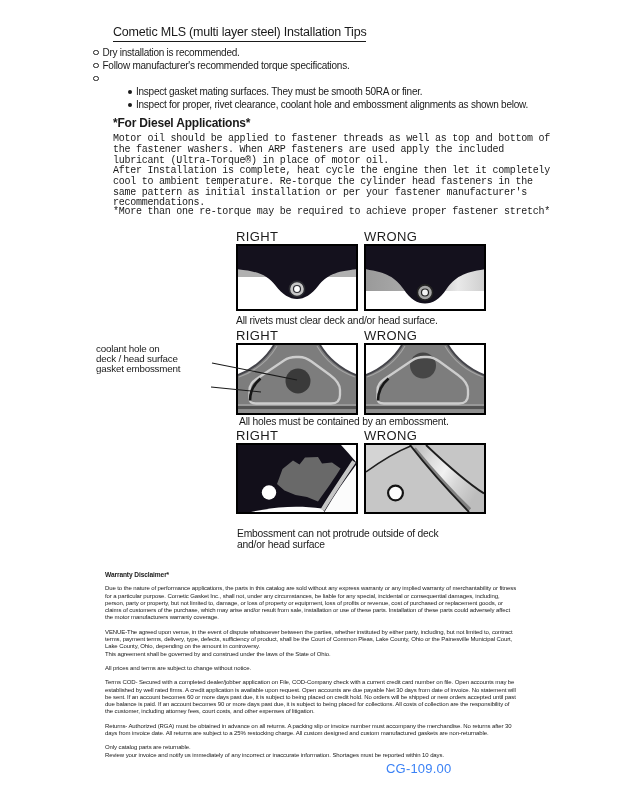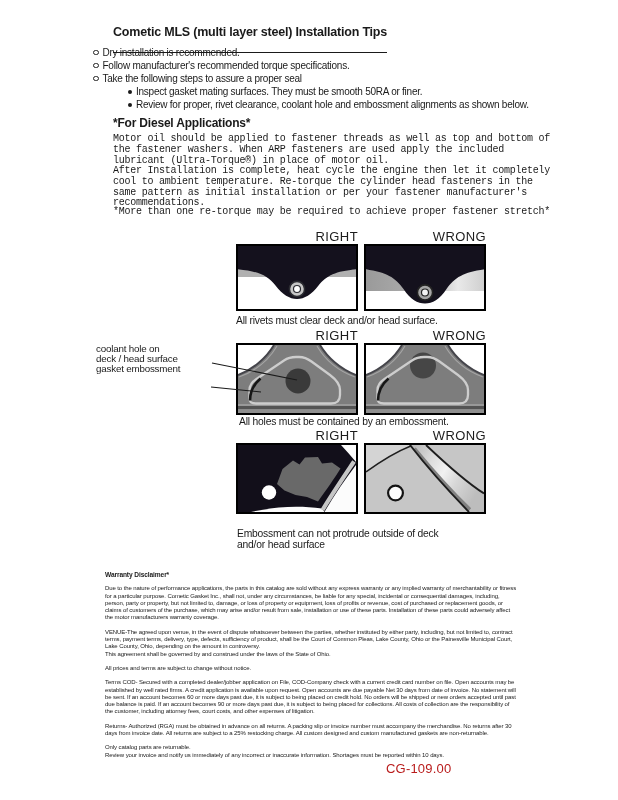--- a/index.html
+++ b/index.html
@@ -1,61 +1,61 @@
 <!DOCTYPE html>
 <html><head>
 <meta charset="utf-8">
 <style>
   html,body{margin:0;padding:0;background:#ffffff;}
   body{width:618px;height:800px;position:relative;overflow:hidden;
        font-family:"Liberation Sans", sans-serif;color:#1a1a1a;
        -webkit-font-smoothing:antialiased;}
   .abs{position:absolute;}
   
-  .doc-title{left:113px;top:25px;font-size:12.5px;font-weight:bold;letter-spacing:-0.2px;
-             border-bottom:1.6px solid #1a1a1a;padding-bottom:13px;display:inline-block;}
+  .doc-title{left:113px;top:25px;font-size:12.5px;font-weight:normal;letter-spacing:-0.2px;
+             border-bottom:1.6px solid #1a1a1a;padding-bottom:2px;display:inline-block;}
   .tips{left:93px;top:46px;font-size:10px;letter-spacing:-0.25px;line-height:13px;width:460px;}
   .tip-row{white-space:nowrap;}
   .tip-sub{margin-left:35px;white-space:nowrap;}
   .b-circle{display:inline-block;width:3.5px;height:3.5px;border:1px solid #222;
             border-radius:50%;margin-right:4px;vertical-align:1px;}
   .b-dot{display:inline-block;width:4px;height:4px;background:#1a1a1a;
          border-radius:50%;margin-right:4px;vertical-align:1px;}
   
   .diesel-h{left:113px;top:116px;font-size:12px;font-weight:bold;letter-spacing:-0.2px;}
   .para{left:113px;width:448px;font-size:10px;line-height:10.8px;letter-spacing:-0.25px;font-family:Liberation Mono, monospace;}
   .p1{top:134px;}
   .p2{top:166px;}
   .pnote{top:207px;}
   
-  .dlabel{width:122px;text-align:right;font-size:13px;letter-spacing:0.4px;color:#1c1c1c;}
+  .dlabel{width:122px;text-align:left;font-size:13px;letter-spacing:0.4px;color:#1c1c1c;}
   .dbox{width:118px;border:2px solid #000;background:#fff;line-height:0;}
   .dbox svg{display:block;}
   .caption{font-size:10.3px;letter-spacing:-0.2px;line-height:11px;color:#1a1a1a;white-space:pre-line;}
   .annot{left:96px;width:115px;text-align:left;font-size:9.8px;line-height:10.4px;
          letter-spacing:-0.2px;white-space:pre-line;}
   .leader-svg{left:209px;top:357px;z-index:5;}
   
   .warranty{left:105px;top:571px;width:412px;font-size:6px;line-height:7.3px;letter-spacing:-0.1px;}
   .warranty h4{margin:0 0 7px 0;font-size:6.6px;font-weight:bold;}
   .warranty p{margin:0 0 7px 0;white-space:pre-line;}
   
-  .page-num{left:386px;top:761px;font-size:13px;letter-spacing:0.2px;color:#b91c1c;}
+  .page-num{left:386px;top:761px;font-size:13px;letter-spacing:0.2px;color:#3b82f6;}
 </style>
 </head>
 <body>
 
 <div class="abs doc-title">Cometic MLS (multi layer steel) Installation Tips</div>
 
 <div class="abs tips">
   <div class="tip-row"><span class="b-circle"></span><span>Dry installation is recommended.</span></div>
   <div class="tip-row"><span class="b-circle"></span><span>Follow manufacturer's recommended torque specifications.</span></div>
-  <div class="tip-row"><span class="b-circle"></span><span>Take the following steps to assure a proper seal</span></div>
+  <div class="tip-row"><span class="b-circle"></span></div>
   <div class="tip-sub"><span class="b-dot"></span><span>Inspect gasket mating surfaces.  They must be smooth 50RA or finer.</span></div>
-  <div class="tip-sub"><span class="b-dot"></span><span>Review for proper, rivet clearance, coolant hole and embossment alignments as shown below.</span></div>
+  <div class="tip-sub"><span class="b-dot"></span><span>Inspect for proper, rivet clearance, coolant hole and embossment alignments as shown below.</span></div>
 </div>
 
 <div class="abs diesel-h">*For Diesel Applications*</div>
 <div class="abs para p1">Motor oil should be applied to fastener threads as well as top and bottom of the fastener washers. When ARP fasteners are used apply the included lubricant (Ultra-Torque®) in place of motor oil.</div>
 <div class="abs para p2">After Installation is complete, heat cycle the engine then let it completely cool to ambient temperature. Re-torque the cylinder head fasteners in the same pattern as initial installation or per your fastener manufacturer's recommendations.</div>
 <div class="abs para pnote">*More than one re-torque may be required to achieve proper fastener stretch*</div>
 
 <div class="abs dlabel" style="left:236px;top:229px;">RIGHT</div>
 <div class="abs dlabel" style="left:364px;top:229px;">WRONG</div>
 

